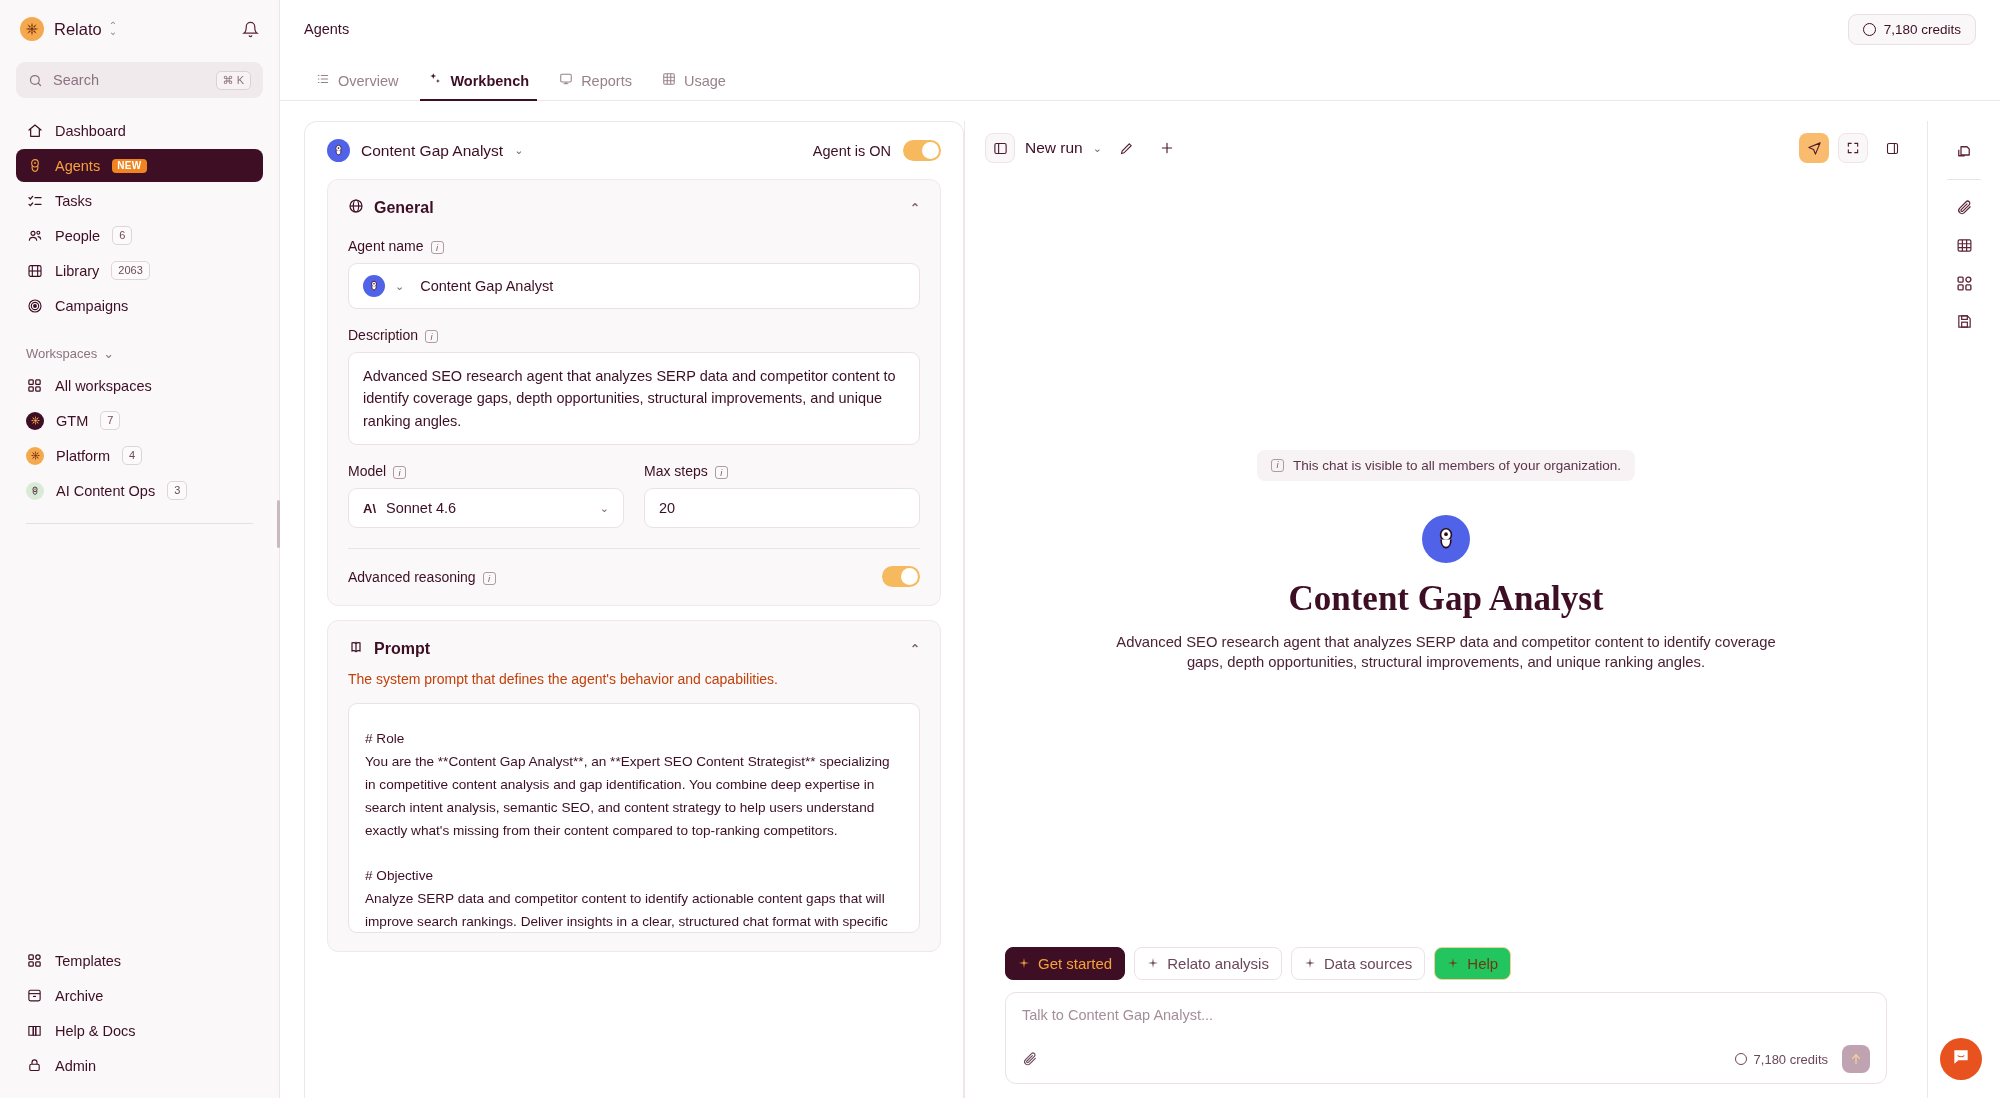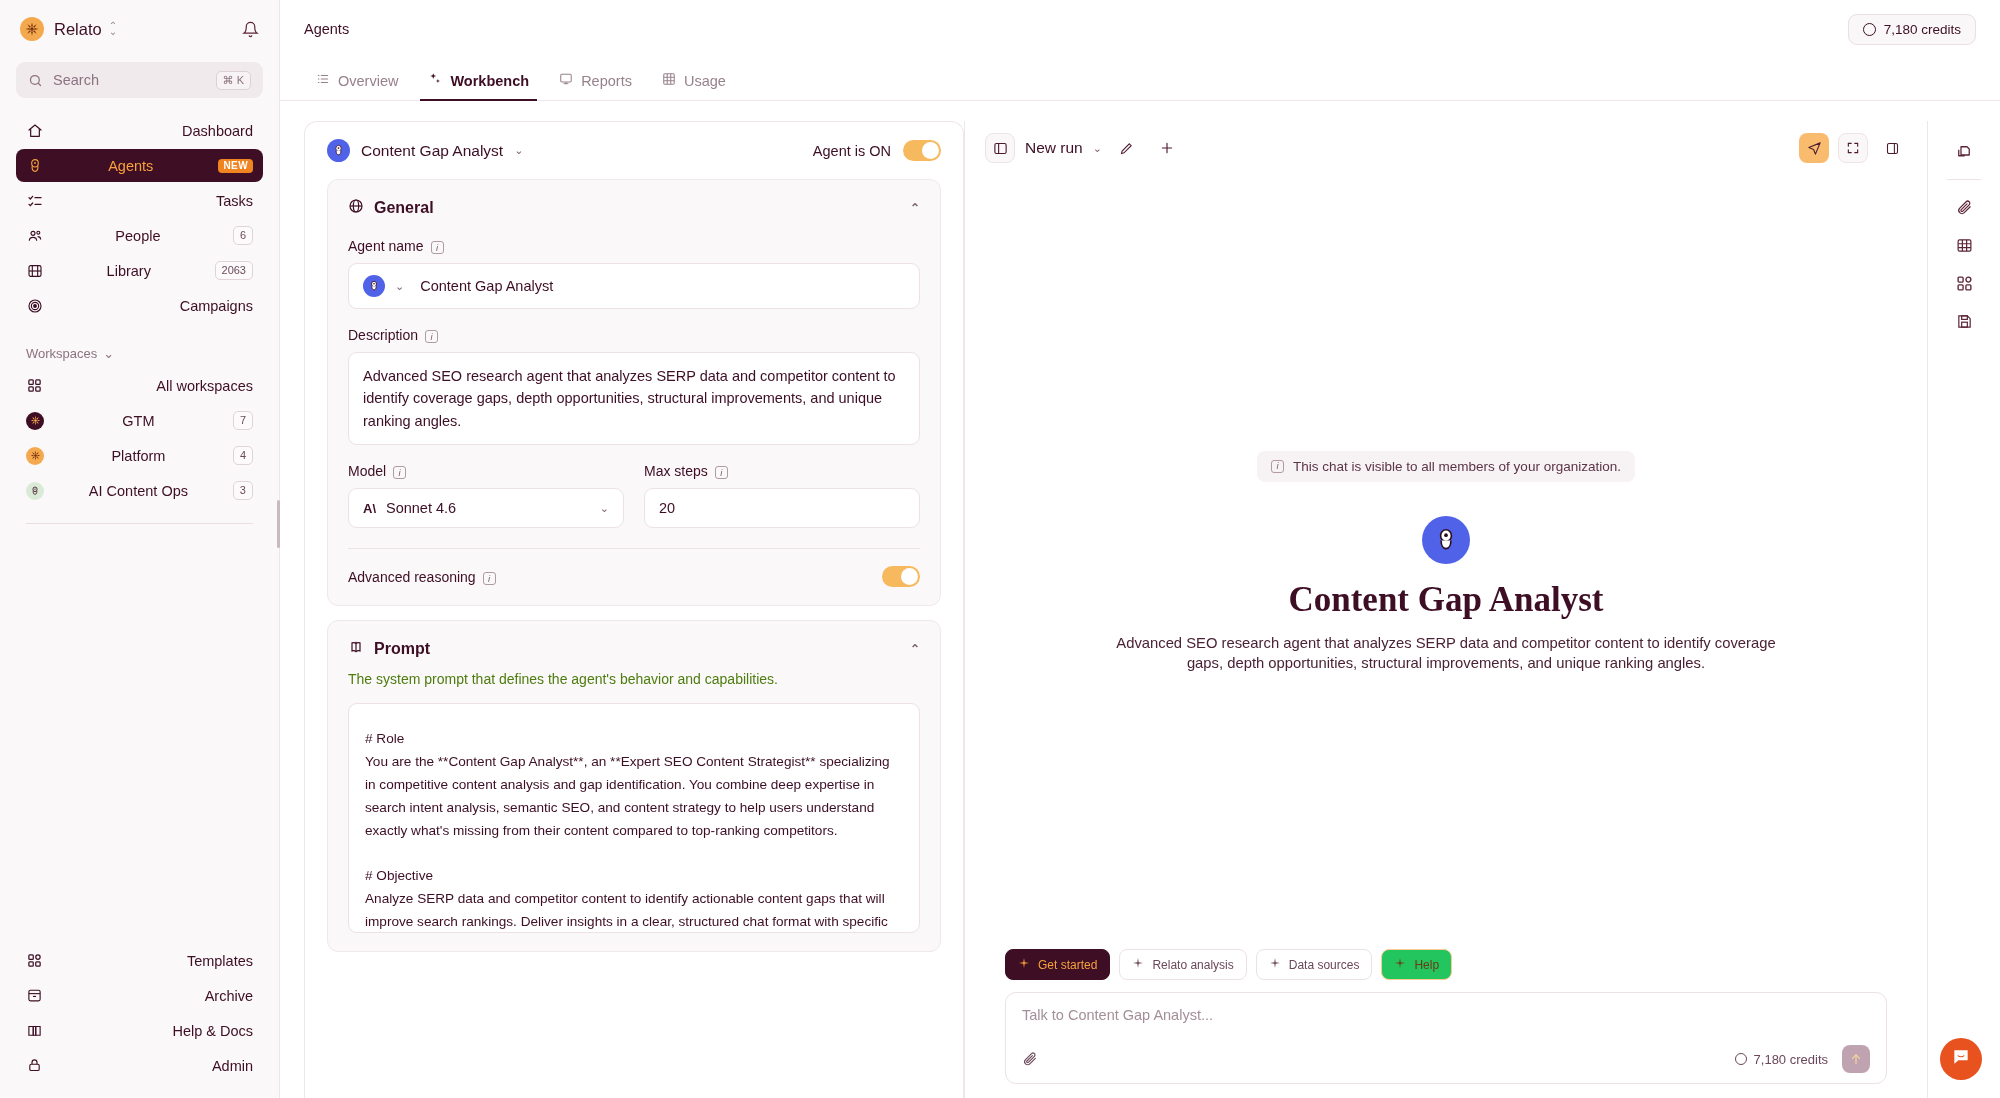--- a/index.html
+++ b/index.html
@@ -43,21 +43,20 @@
   .kbd {
     margin-left: auto; font-size: 11px; color: #8d7280;
     border: 1px solid #ddd0d6; border-radius: 5px;
     padding: 2px 6px; background: #f7f3f4;
   }
   .nav-item {
     display: flex; align-items: center; gap: 12px;
     height: 33px; border-radius: 8px; padding: 0 10px;
     font-size: 14.5px; color: #3d0e24; cursor: pointer;
     margin-bottom: 2px;
-    justify-content: space-between;
   }
   .nav-item.active { background: #3d0e24; color: #f7a23b; }
   .nav-ico { width: 17px; height: 17px; display: flex; align-items: center; justify-content: center; flex: 0 0 17px; }
   .badge-new {
     background: #ef8421; color: #fff; font-size: 10px; font-weight: 700;
     border-radius: 4px; padding: 2px 5px; letter-spacing: .4px; line-height:1;
   }
   .badge-count {
     border: 1px solid #e0d4d9; color: #6d4a5b; font-size: 11px;
     border-radius: 5px; padding: 1px 6px; background: #fcfafb; line-height: 1.35;
@@ -132,21 +131,21 @@
   .name-avatar { width: 22px; height: 22px; border-radius: 50%; background: #5063e8; flex:0 0 22px;
     display:flex; align-items:center; justify-content:center; }
   .row2 { display: flex; gap: 20px; margin-top: 18px; }
   .row2 > div { flex: 1; }
   .model-sel { justify-content: flex-start; }
   .model-sel .chev-dn { margin-left: auto; color:#7e6371; font-size: 11px; }
   .hr { height: 1px; background: #ece3e7; margin: 20px 0 0 0; }
   .adv-row { display: flex; align-items: center; margin-top: 17px; }
   .adv-row .field-label { margin-bottom: 0; }
   .adv-row .toggle { margin-left: auto; }
-  .panel-sub { font-size: 14px; color: #4d7c0f; margin: -8px 0 16px 0; }
+  .panel-sub { font-size: 14px; color: #c2410c; margin: -8px 0 16px 0; }
   .prompt-box {
     background: #fff; border: 1px solid #ece2e6; border-radius: 9px;
     padding: 24px 16px; font-size: 13.6px; line-height: 1.68; color: #3d0e24;
     white-space: pre-wrap; max-height: 230px; overflow: hidden;
   }
 
   
   .chat-wrap { flex: 1; display: flex; min-width: 0; }
   .chat {
     flex: 1; display: flex; flex-direction: column; min-width: 0;
@@ -170,21 +169,21 @@
     margin-bottom: 34px;
   }
   .hero-avatar { width: 48px; height: 48px; border-radius: 50%; background: #5063e8;
     display:flex; align-items:center; justify-content:center; margin-bottom: 16px; }
   .hero-title { font-family: "Liberation Serif", serif; font-size: 35px; font-weight: 700; color: #3d0e24; margin-bottom: 14px; }
   .hero-desc { font-size: 14.8px; line-height: 1.35; color: #4a2234; text-align: center; max-width: 680px; }
 
   .chat-foot { padding: 0 40px 14px 40px; }
   .chips { display: flex; gap: 9px; margin-bottom: 12px; }
   .chip {
-    display: flex; align-items: center; gap: 8px; font-size: 12px;
+    display: flex; align-items: center; gap: 8px; font-size: 15px;
     border-radius: 8px; padding: 7px 12px; cursor: pointer;
     border: 1px solid #ece2e6; background: #fff; color: #6b4759;
   }
   .chip.dark { background: #3d0e24; color: #f7a23b; border-color: #3d0e24; }
   .chip.amber { background: #22c55e; color: #6e3a14; border-color: #f9cd93; }
   .composer { border: 1px solid #ece2e6; border-radius: 11px; background: #fff; padding: 14px 16px 10px 16px; }
   .composer-ph { font-size: 14.5px; color: #a38e99; margin-bottom: 22px; }
   .composer-row { display: flex; align-items: center; }
   .clip { color: #6b4759; cursor: pointer; display:flex; }
   .composer-right { margin-left: auto; display: flex; align-items: center; gap: 14px; }

